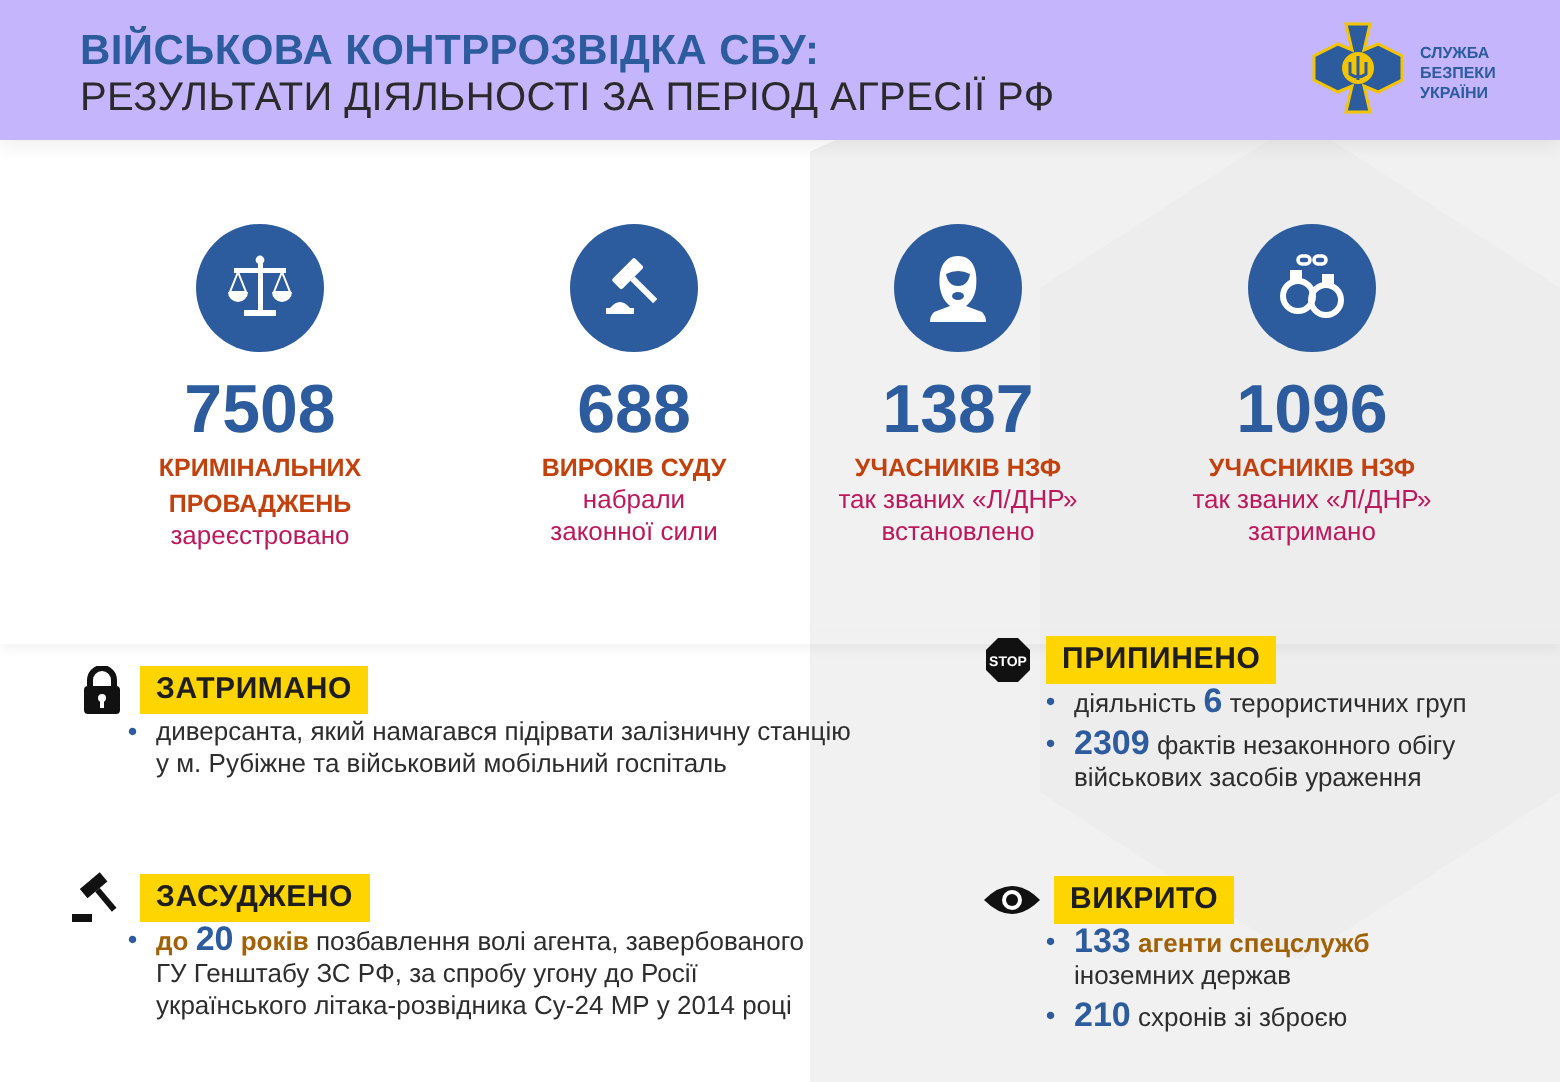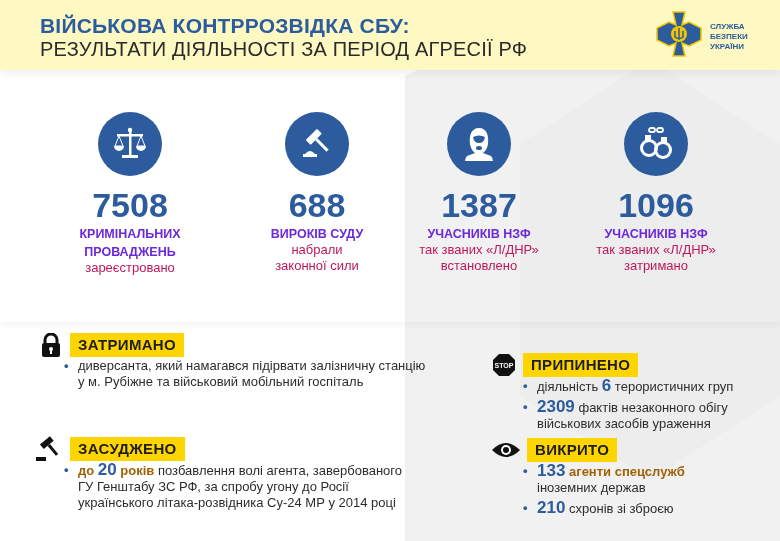--- a/index.html
+++ b/index.html
@@ -17,21 +17,21 @@
     z-index: 0;
   }
   .bg-watermark-2 {
     position: absolute; left: 520px; top: 60px; width: 260px; height: 420px;
     background: #e9e9eb; opacity: .55;
     clip-path: polygon(50% 0, 100% 20%, 100% 80%, 50% 100%, 0 80%, 0 20%);
     z-index: 0;
   }
   .header {
     position: absolute; left: 0; top: 0; width: 780px; height: 70px;
-    background: #fef9c3; z-index: 2;
+    background: #c4b5fd; z-index: 2;
     box-shadow: 0 4px 8px rgba(0,0,0,0.06);
   }
   .title-1 {
     position: absolute; left: 40px; top: 14px;
     font-size: 21px; font-weight: bold; color: #2c5c9e; letter-spacing: 0.2px;
   }
   .title-2 {
     position: absolute; left: 40px; top: 38px;
     font-size: 20px; color: #2a2a2a; letter-spacing: 0.2px;
   }
@@ -52,21 +52,21 @@
     position: absolute; top: 42px; width: 170px; text-align: center;
   }
   .stat-icon {
     width: 64px; height: 64px; border-radius: 50%; background: #2c5c9e;
     margin: 0 auto; display: flex; align-items: center; justify-content: center;
   }
   .stat-number {
     margin-top: 10px; font-size: 34px; font-weight: bold; color: #2c5c9e; line-height: 38px;
   }
   .stat-label-bold {
-    font-size: 12.5px; font-weight: bold; color: #6d28d9; line-height: 16px; margin-top: 2px;
+    font-size: 12.5px; font-weight: bold; color: #c2410c; line-height: 16px; margin-top: 2px;
   }
   .stat-label {
     font-size: 13px; color: #be185d; line-height: 16px;
   }
   .section { position: absolute; z-index: 2; }
   .section-head { display: flex; align-items: center; height: 26px; }
   .section-icon { width: 26px; height: 26px; display: flex; align-items: center; justify-content: center; margin-right: 6px; }
   .section-title {
     background: #ffd500; color: #1e1e1e; font-weight: bold; font-size: 15px;
     padding: 3px 8px; line-height: 18px; letter-spacing: 0.3px;
@@ -206,21 +206,21 @@
   </div>
   <ul class="bullets" style="margin-left:30px;">
     <li>
       <span class="hl">до </span><span class="hl-big">20</span><span class="hl"> років</span><span> позбавлення волі агента, завербованого</span><br>
       <span>ГУ Генштабу ЗС РФ, за спробу угону до Росії</span><br>
       <span>українського літака-розвідника Су-24 МР  у  2014 році</span>
     </li>
   </ul>
 </div>
 
-<div class="section" style="left:491px; top:352px;">
+<div class="section" style="left:491px; top:317px;">
   <div class="section-head">
     <div class="section-icon">
       <svg width="24" height="24" viewBox="0 0 24 24">
         <polygon points="7,1 17,1 23,7 23,17 17,23 7,23 1,17 1,7" fill="#111"></polygon>
         <text x="12" y="15" font-size="7" font-weight="bold" fill="#fff" text-anchor="middle" font-family="Liberation Sans, sans-serif">STOP</text>
       </svg>
     </div>
     <div class="section-title">ПРИПИНЕНО</div>
   </div>
   <ul class="bullets" style="margin-left:32px;">

